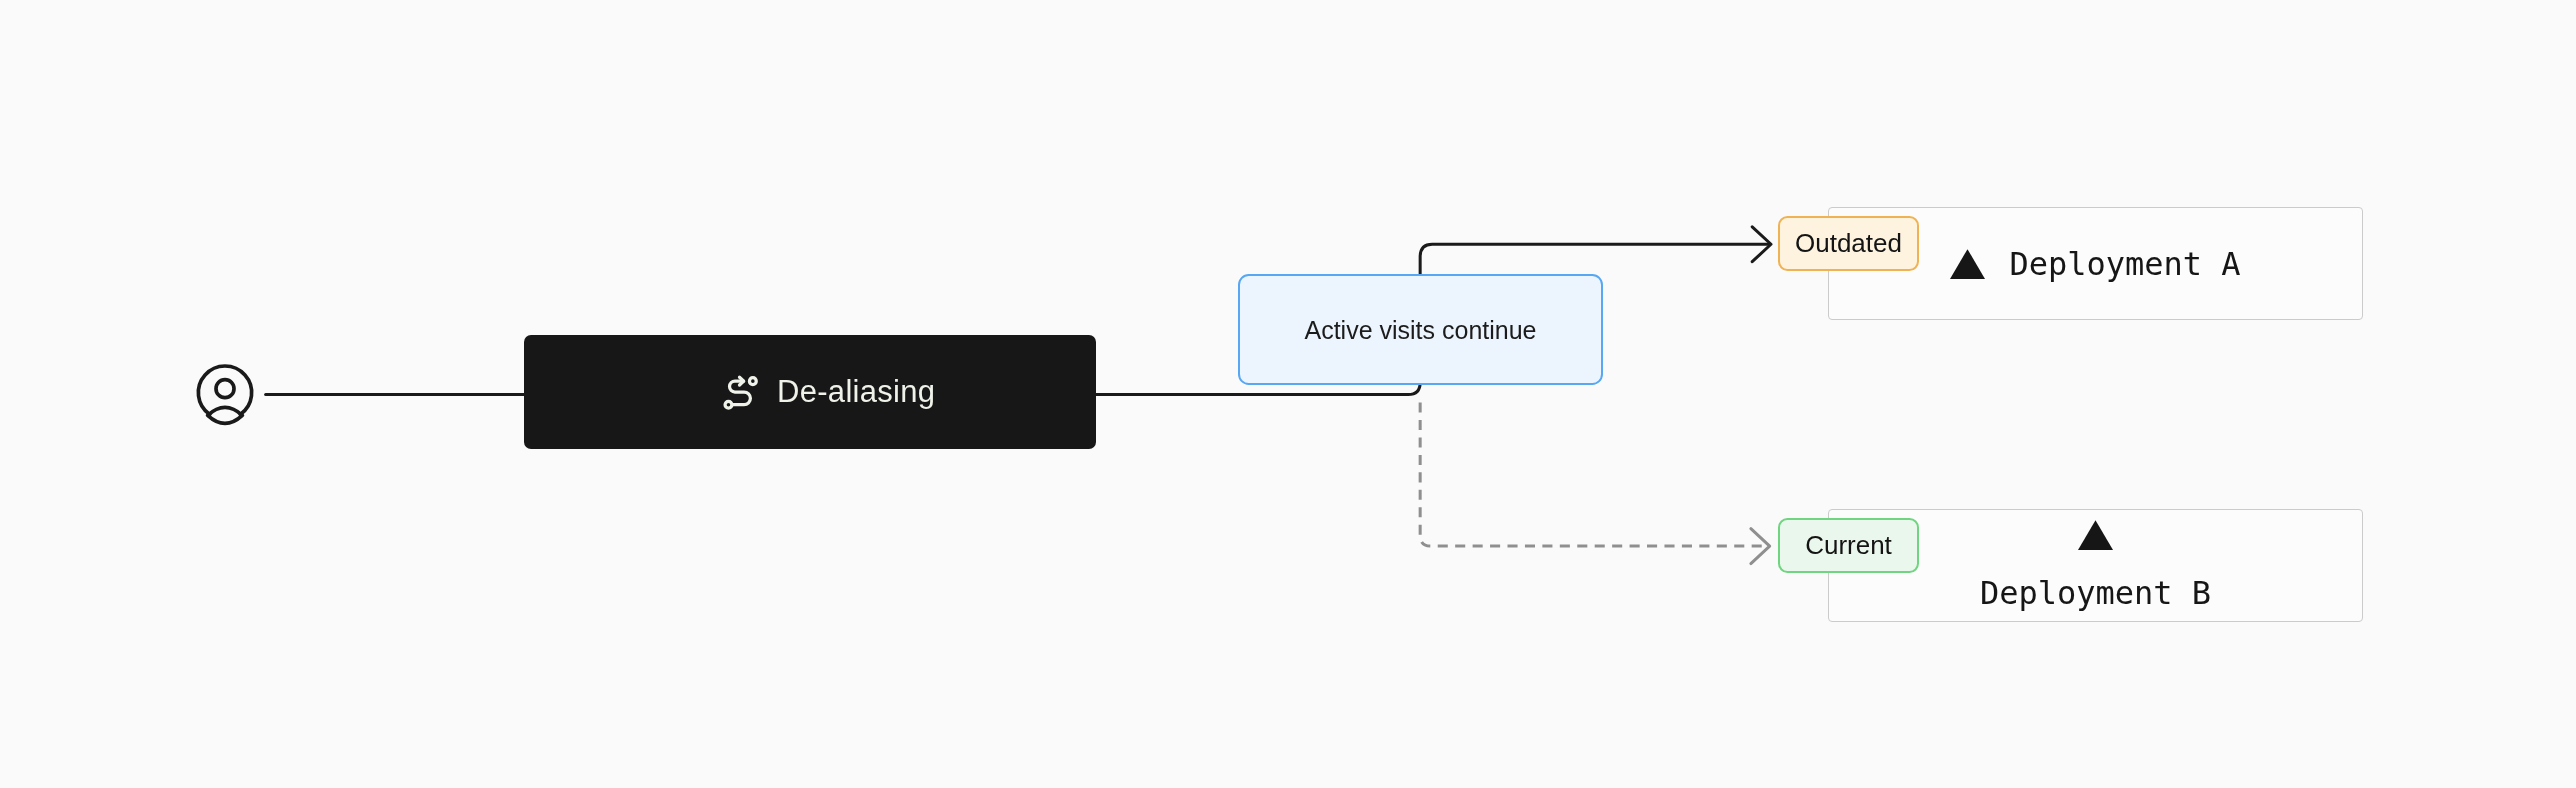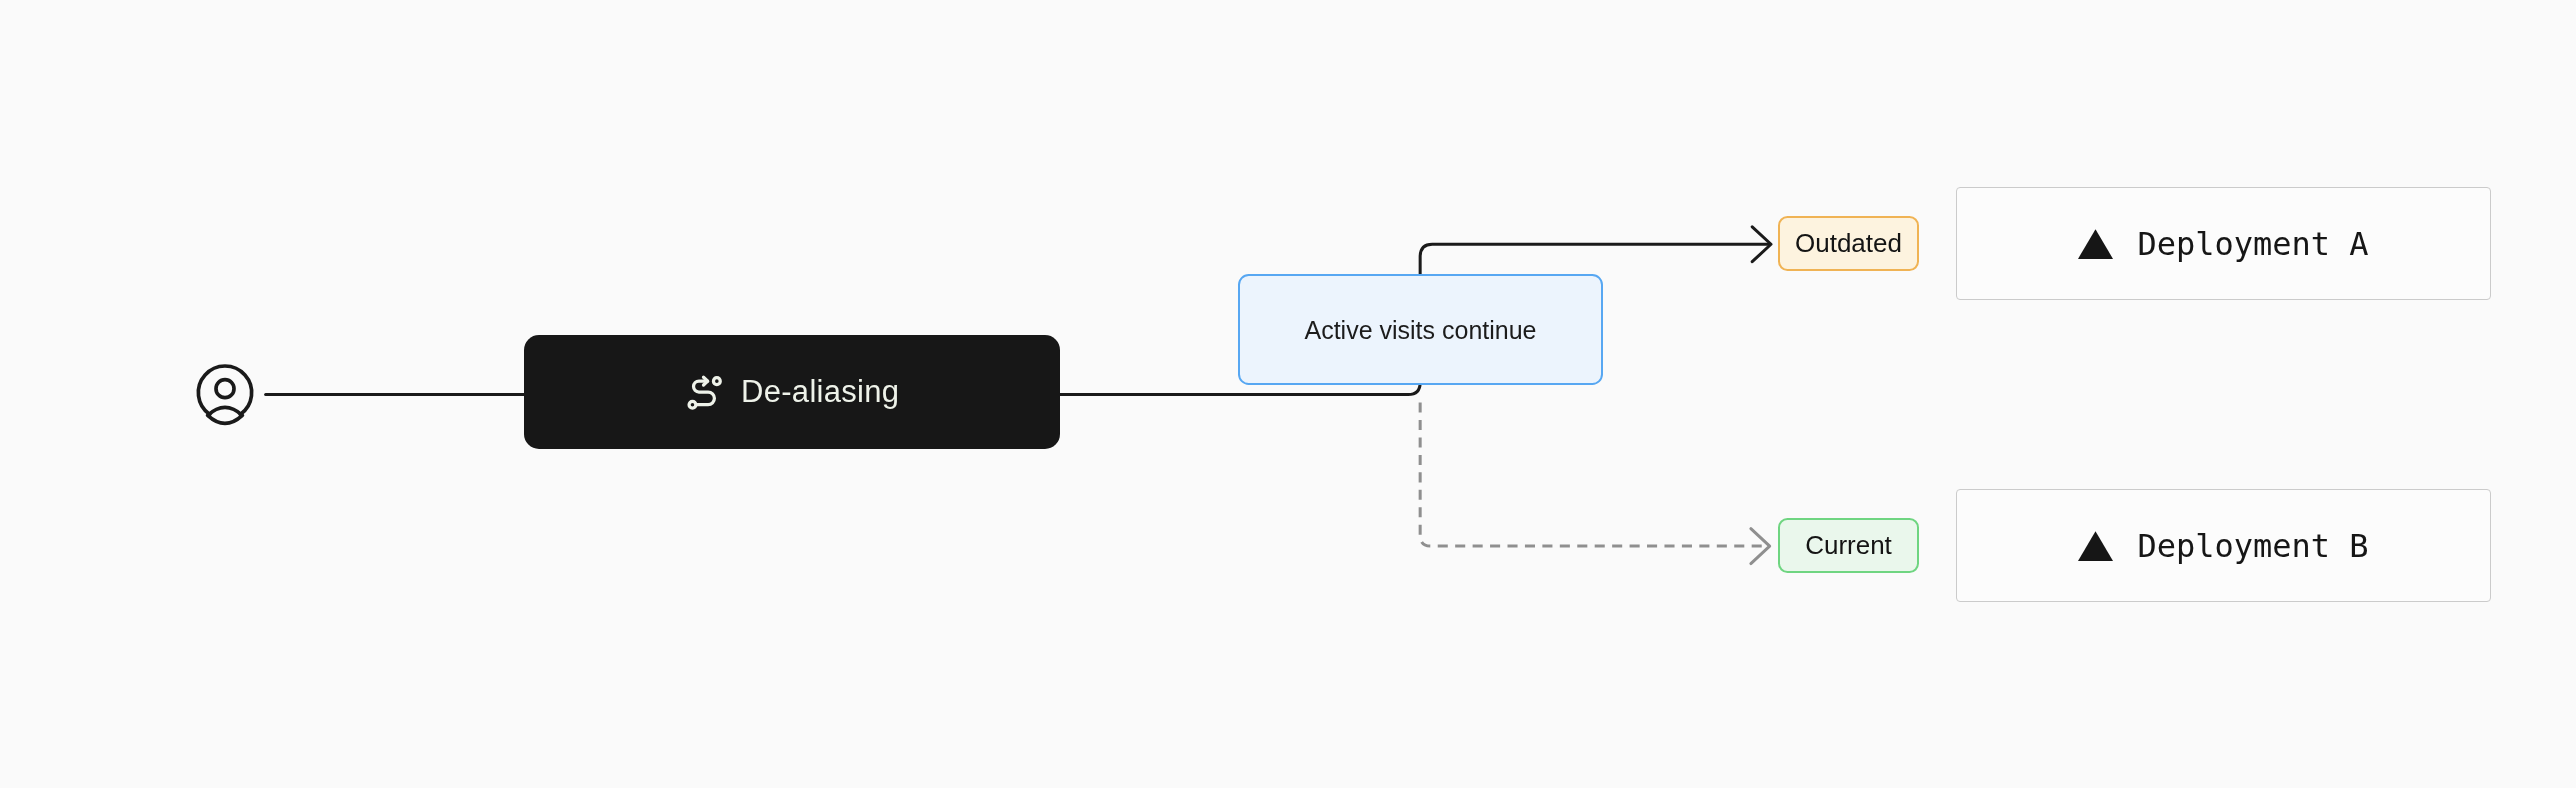--- a/index.html
+++ b/index.html
@@ -57,25 +57,26 @@
     stroke: var(--line-dark, #1a1a1a);
     stroke-width: 5.5;
     stroke-linecap: round;
     stroke-linejoin: round;
   }
   .dealias-node {
     position: absolute;
     left: 524px; top: 335px;
     width: 536px; height: 114px;
     background: var(--node-bg, #171717);
-    border-radius: 15px;
+    border-radius: 7px;
     display: flex;
     align-items: center;
     justify-content: center;
     gap: 17.4px;
+    padding-left: 36px;
   }
   .route-icon {
     width: 39px; height: 39px;
     flex: 0 0 auto;
   }
   .route-icon path, .route-icon circle {
     fill: none;
     stroke: var(--node-text, #eef2e9);
     stroke-width: 2;
     stroke-linecap: round;
@@ -101,33 +102,34 @@
     text-align: center;
   }
   .tooltip span {
     color: #1c1c1c;
     font-size: 25px;
     line-height: 32px;
     white-space: nowrap;
   }
   .card {
     position: absolute;
-    left: 1956px;
+    left: 1828px;
     width: 535px; height: 113px;
     box-sizing: border-box;
     background: var(--card-bg, #fcfcfc);
     border: 1.3px solid var(--card-border, #cbcbcb);
     border-radius: 4px;
     display: flex;
     align-items: center;
     justify-content: center;
     gap: 24px;
+    margin-top: 20px;
   }
   .card-a { top: 187px; }
-  .card-b { top: 489px; }
+  .card-b { top: 489px; flex-direction: column; }
   .triangle-icon {
     width: 35px; height: 30px;
     flex: 0 0 auto;
   }
   .triangle-icon polygon { fill: var(--text-dark, #161616); }
   .deployment-name {
     font-family: "DejaVu Sans Mono", "Liberation Mono", monospace;
     font-size: 32px;
     color: var(--text-dark, #161616);
     white-space: nowrap;

